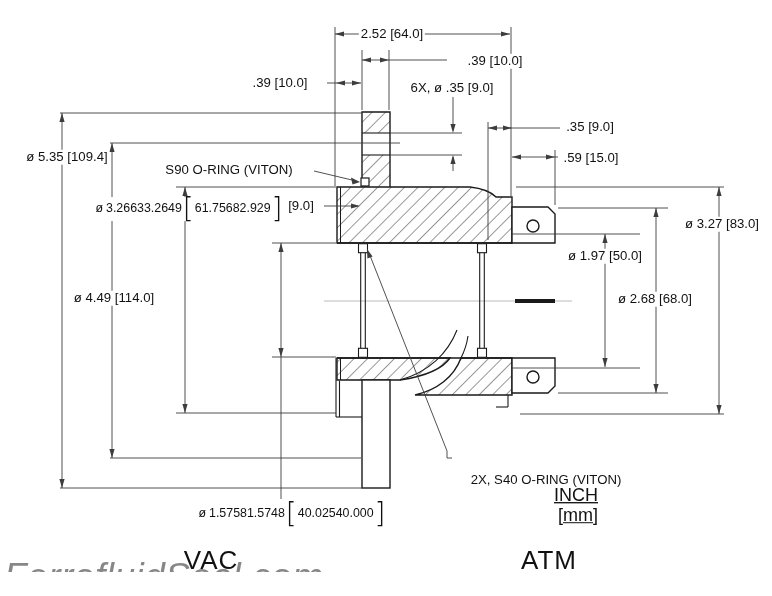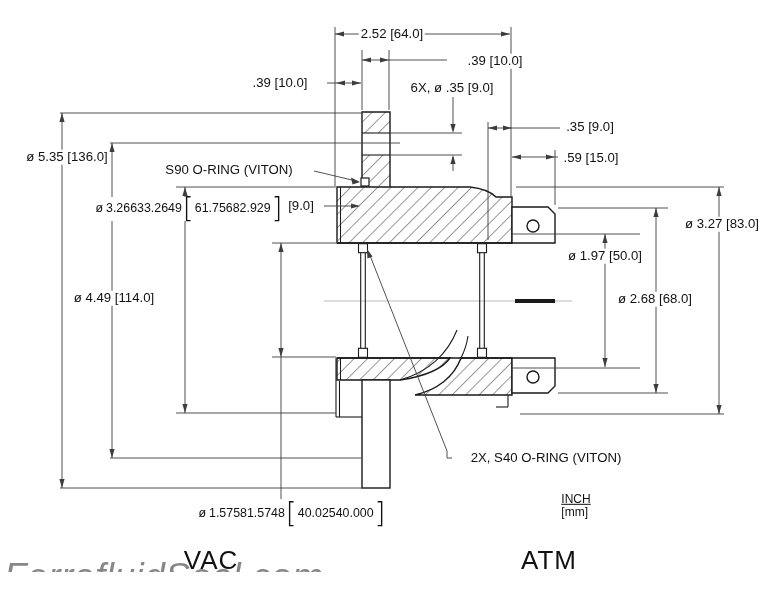--- a/index.html
+++ b/index.html
@@ -8,21 +8,21 @@
   #drawing{position:absolute;left:0;top:0;z-index:1;}
   .t{position:absolute;transform:translate(-50%,-50%);white-space:nowrap;
      font-size:13.2px;background:#fff;padding:0 2px;z-index:2;line-height:1.1;}
   .tol{display:flex;align-items:center;gap:1px;font-size:12.4px;}
   .tol .num{display:flex;flex-direction:row;line-height:1.12;text-align:left;}
   .tol .br{font-size:28px;font-weight:300;line-height:0.85;
            font-family:"DejaVu Sans",sans-serif;padding:0 0px;}
   .tol .dia{margin-right:2px;}
   .big{font-size:26px;letter-spacing:1px;border-bottom:1.6px solid #1a1a1a;
        padding:0 3px 1px 3px;background:transparent;}
-  .units{font-size:12px;text-align:left;background:#fff;}
+  .units{font-size:18px;text-align:right;background:#fff;text-decoration:underline;}
   .units .u1{text-decoration:underline;}
   #watermark{position:absolute;left:4px;top:556px;z-index:3;
      font-size:37px;font-style:italic;color:#878787;letter-spacing:0.5px;
      font-family:"Liberation Sans",sans-serif;background:transparent;}
 </style>
 </head>
 <body>
 
 <div id="stage">
 
@@ -188,21 +188,21 @@
 
     <polygon points="360,182 351,177.5 352.5,184.5"></polygon>
     <polygon points="367,249 372.6,256.5 367.4,258.6"></polygon>
   </g>
 </svg>
 
 <div class="t" style="left:392px;top:34px;">2.52 [64.0]</div>
 <div class="t" style="left:495px;top:61px;">.39 [10.0]</div>
 <div class="t" style="left:280px;top:83px;">.39 [10.0]</div>
 <div class="t" style="left:452px;top:88px;">6X, ø .35 [9.0]</div>
-<div class="t" style="left:67px;top:157px;">ø 5.35 [136.0]</div>
+<div class="t" style="left:67px;top:157px;">ø 5.35 [109.4]</div>
 <div class="t" style="left:229px;top:170px;text-align:center;">S90 O-RING (VITON)</div>
 <div class="t" style="left:590px;top:127px;">.35 [9.0]</div>
 <div class="t" style="left:591px;top:158px;">.59 [15.0]</div>
 <div class="t" style="left:290px;top:206px;">.35 [9.0]</div>
 
 <div class="t" style="left:189px;top:209px;">
   <span class="tol">
     <span class="dia">ø</span>
     <span class="num">
       <span>3.2663</span>
@@ -214,21 +214,21 @@
       <span>82.929</span>
     </span>
     <span class="br">]</span>
   </span>
 </div>
 
 <div class="t" style="left:114px;top:298px;">ø 4.49 [114.0]</div>
 <div class="t" style="left:722px;top:224px;">ø 3.27 [83.0]</div>
 <div class="t" style="left:605px;top:256px;">ø 1.97 [50.0]</div>
 <div class="t" style="left:655px;top:299px;">ø 2.68 [68.0]</div>
-<div class="t" style="left:546px;top:458px;background:transparent;">2X, S40 O-RING (VITON)</div>
+<div class="t" style="left:546px;top:480px;background:transparent;">2X, S40 O-RING (VITON)</div>
 
 <div class="t" style="left:292px;top:514px;background:transparent;">
   <span class="tol">
     <span class="dia">ø</span>
     <span class="num">
       <span>1.5758</span>
       <span>1.5748</span>
     </span>
     <span class="br">[</span>
     <span class="num">

